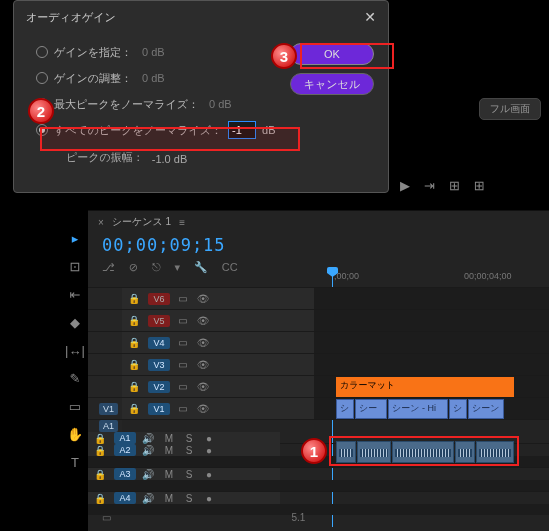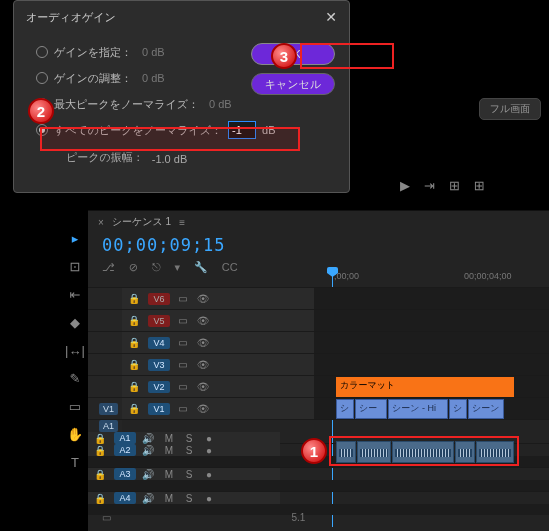--- a/index.html
+++ b/index.html
@@ -1,20 +1,20 @@
 <!DOCTYPE html>
 <html><head>
 <meta charset="utf-8">
 <style>
   * { box-sizing: border-box; margin: 0; padding: 0; font-family: "Hiragino Sans", "Meiryo", sans-serif; }
   body { background: #000; width: 549px; height: 531px; overflow: hidden; position: relative; }
 
   
   .dialog {
-    position: absolute; top: 0; left: 13px; width: 337px; height: 193px;
+    position: absolute; top: 0; left: 13px; width: 376px; height: 193px;
     background: #2c2c2c; border: 1px solid #555; border-radius: 4px; z-index: 100;
     color: #ccc; font-size: 11px;
   }
   .dialog-title { padding: 8px 12px; display: flex; justify-content: space-between; align-items: center; }
   .dialog-close { color: #ccc; font-size: 14px; cursor: pointer; }
   .dialog-body { padding: 6px 22px; }
   .dlg-row { display: flex; align-items: center; height: 26px; gap: 6px; position: relative; }
   .radio { width: 12px; height: 12px; border: 1.5px solid #888; border-radius: 50%; flex: none; display: inline-block; }
   .radio.selected::after { content: ""; display: block; width: 6px; height: 6px; background: #ccc; border-radius: 50%; margin: 1.5px auto; }
   .dlg-label { color: #bbb; }

